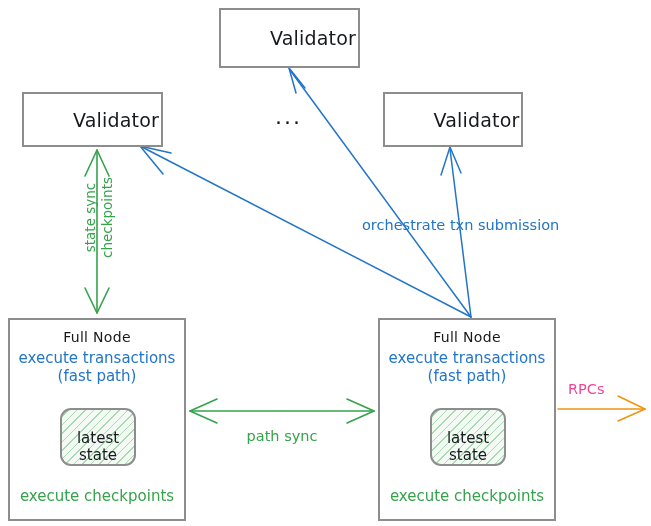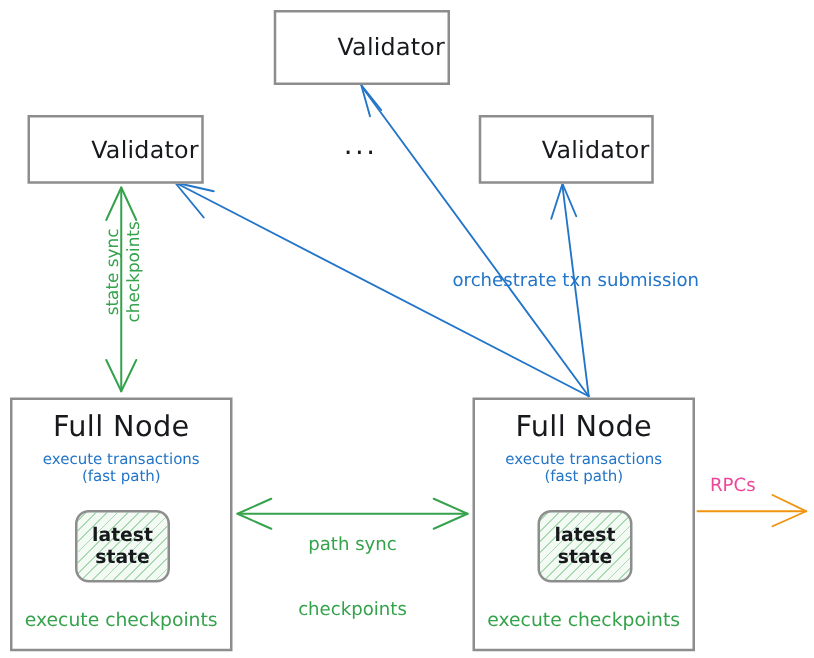--- a/index.html
+++ b/index.html
@@ -49,28 +49,28 @@
   }
 
   .fullnode-box {
     display: flex;
     flex-direction: column;
     align-items: center;
     padding-top: 9px;
   }
   .fullnode-title {
     font-family: "DejaVu Sans", sans-serif;
-    font-size: 23px;
+    font-size: 14px;
     color: #17191c;
     letter-spacing: .3px;
     margin-bottom: 5px;
   }
   .fn-blue {
     font-family: "DejaVu Sans", sans-serif;
-    font-size: 12px;
+    font-size: 15px;
     color: #2275c8;
     line-height: 1.18;
     text-align: center;
   }
   .fn-green-foot {
     font-family: "DejaVu Sans", sans-serif;
     font-size: 15px;
     color: #35a24c;
     text-align: center;
     position: absolute;
@@ -90,23 +90,22 @@
     background-color: #f3faf4;
     background-image: repeating-linear-gradient(
         -45deg,
         rgba(70,170,90,0.42) 0px,
         rgba(70,170,90,0.42) 1px,
         rgba(255,255,255,0) 1px,
         rgba(255,255,255,0) 6px);
     display: flex;
     flex-direction: column;
     align-items: center;
-    justify-content: center;
+    justify-content: flex-end;
     z-index: 4;
-    font-weight: bold;
   }
   .state-chip span {
     font-family: "DejaVu Sans", sans-serif;
     font-size: 15px;
     color: #17191c;
     line-height: 1.12;
   }
 
   
   .lbl {
@@ -207,21 +206,20 @@
     <span class="validator-label">Validator</span>
   </div>
 
   <div class="dots" style="left:275px; top:104px;">...</div>
 
   <div class="vert-lbl" style="left:82px; top:285px; width:135px;">state sync
 checkpoints</div>
 
   <div class="mid-lbl" style="left:222px; top:393px; width:120px;">
     <div>path sync</div>
-    <div>checkpoints</div>
   </div>
 
   <div class="lbl lbl-blue" style="left:362px; top:217px; font-size:14.5px;">orchestrate txn submission</div>
 
   <div class="lbl lbl-orange" style="left:568px; top:381px; font-size:14.5px;">RPCs</div>
 
   <div class="node-box fullnode-box" style="left:8px; top:318px; width:178px; height:203px; position:absolute;">
     <div class="fullnode-title">Full Node</div>
     <div class="fn-blue">
       <div>execute transactions</div>

